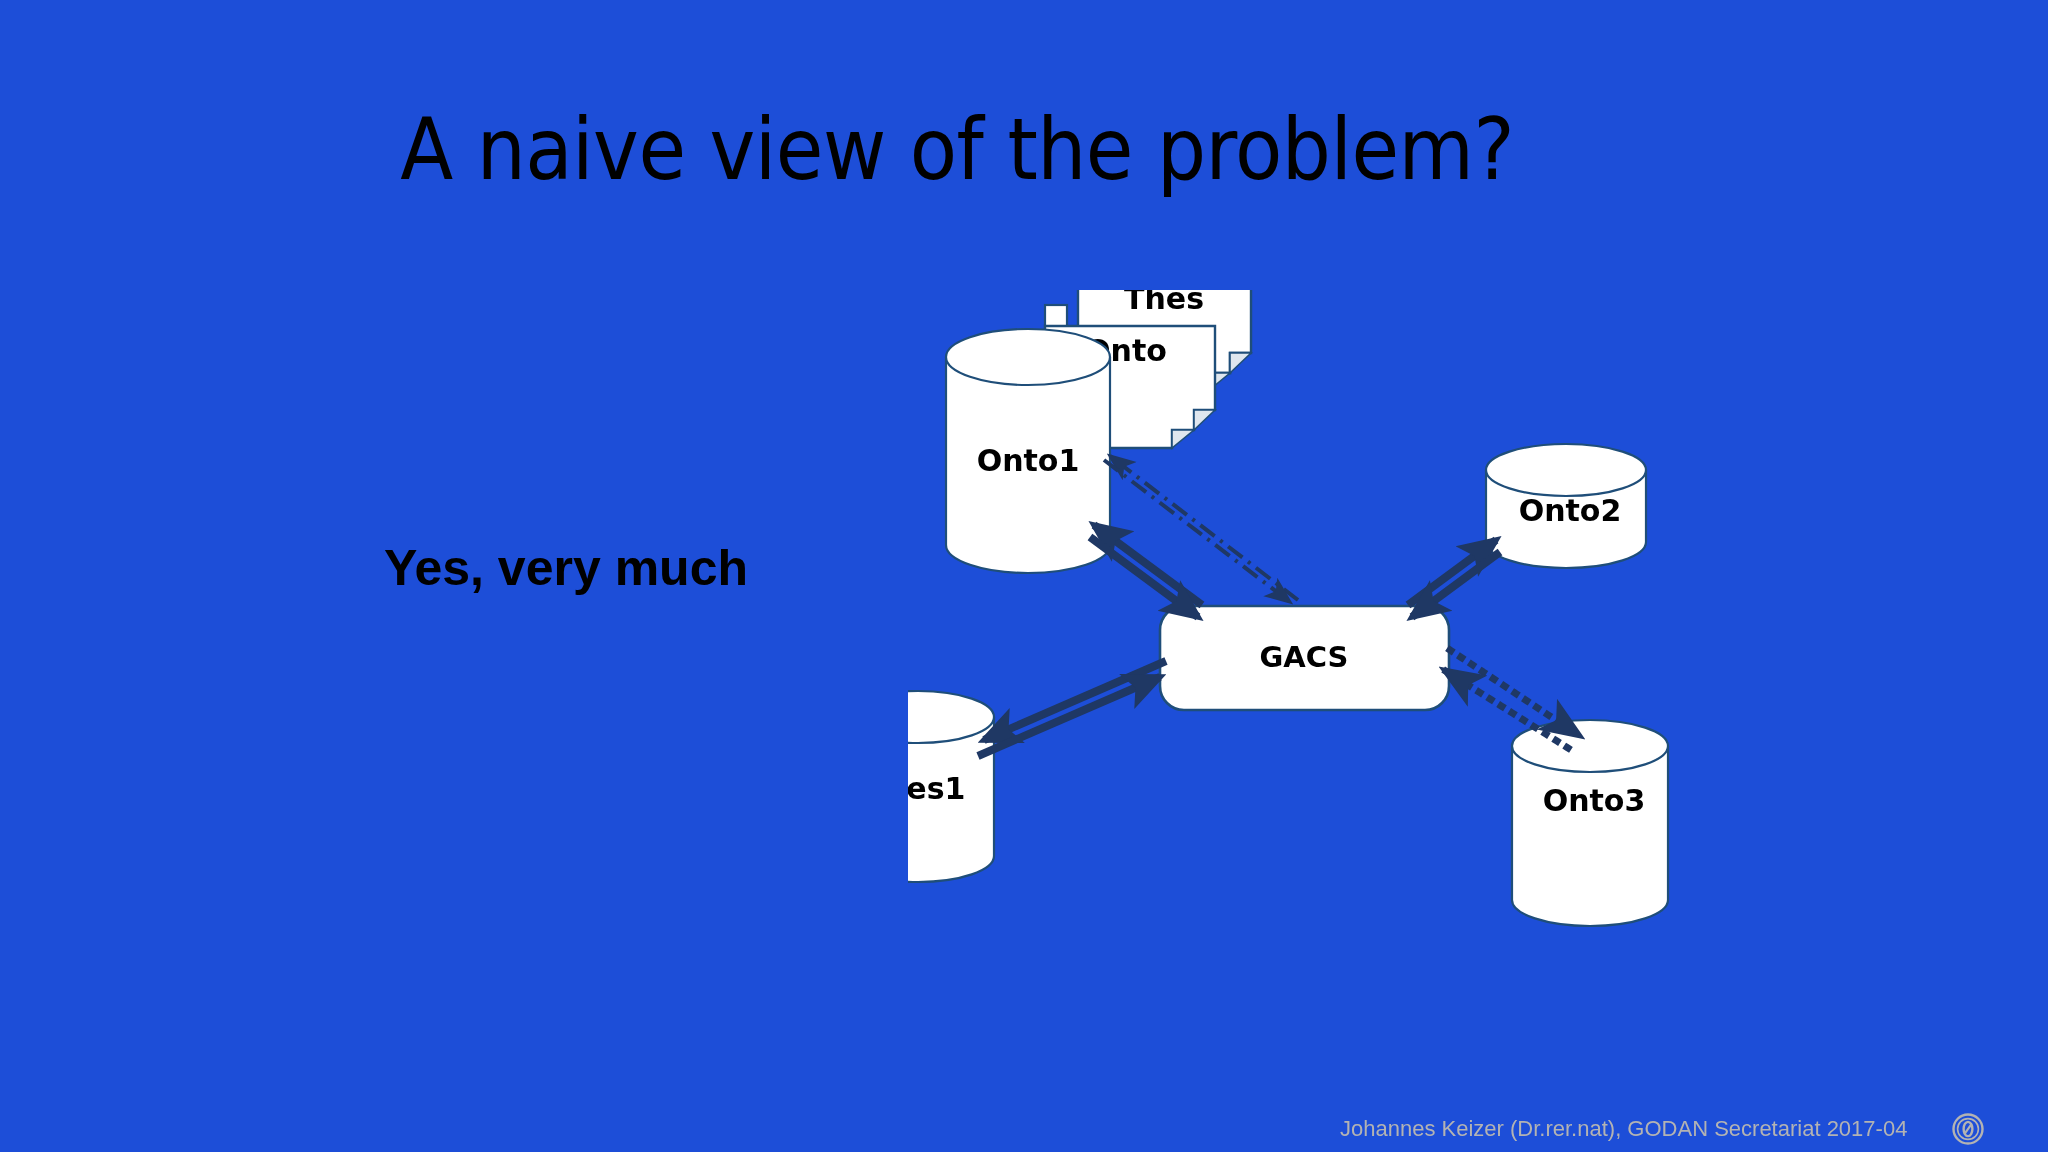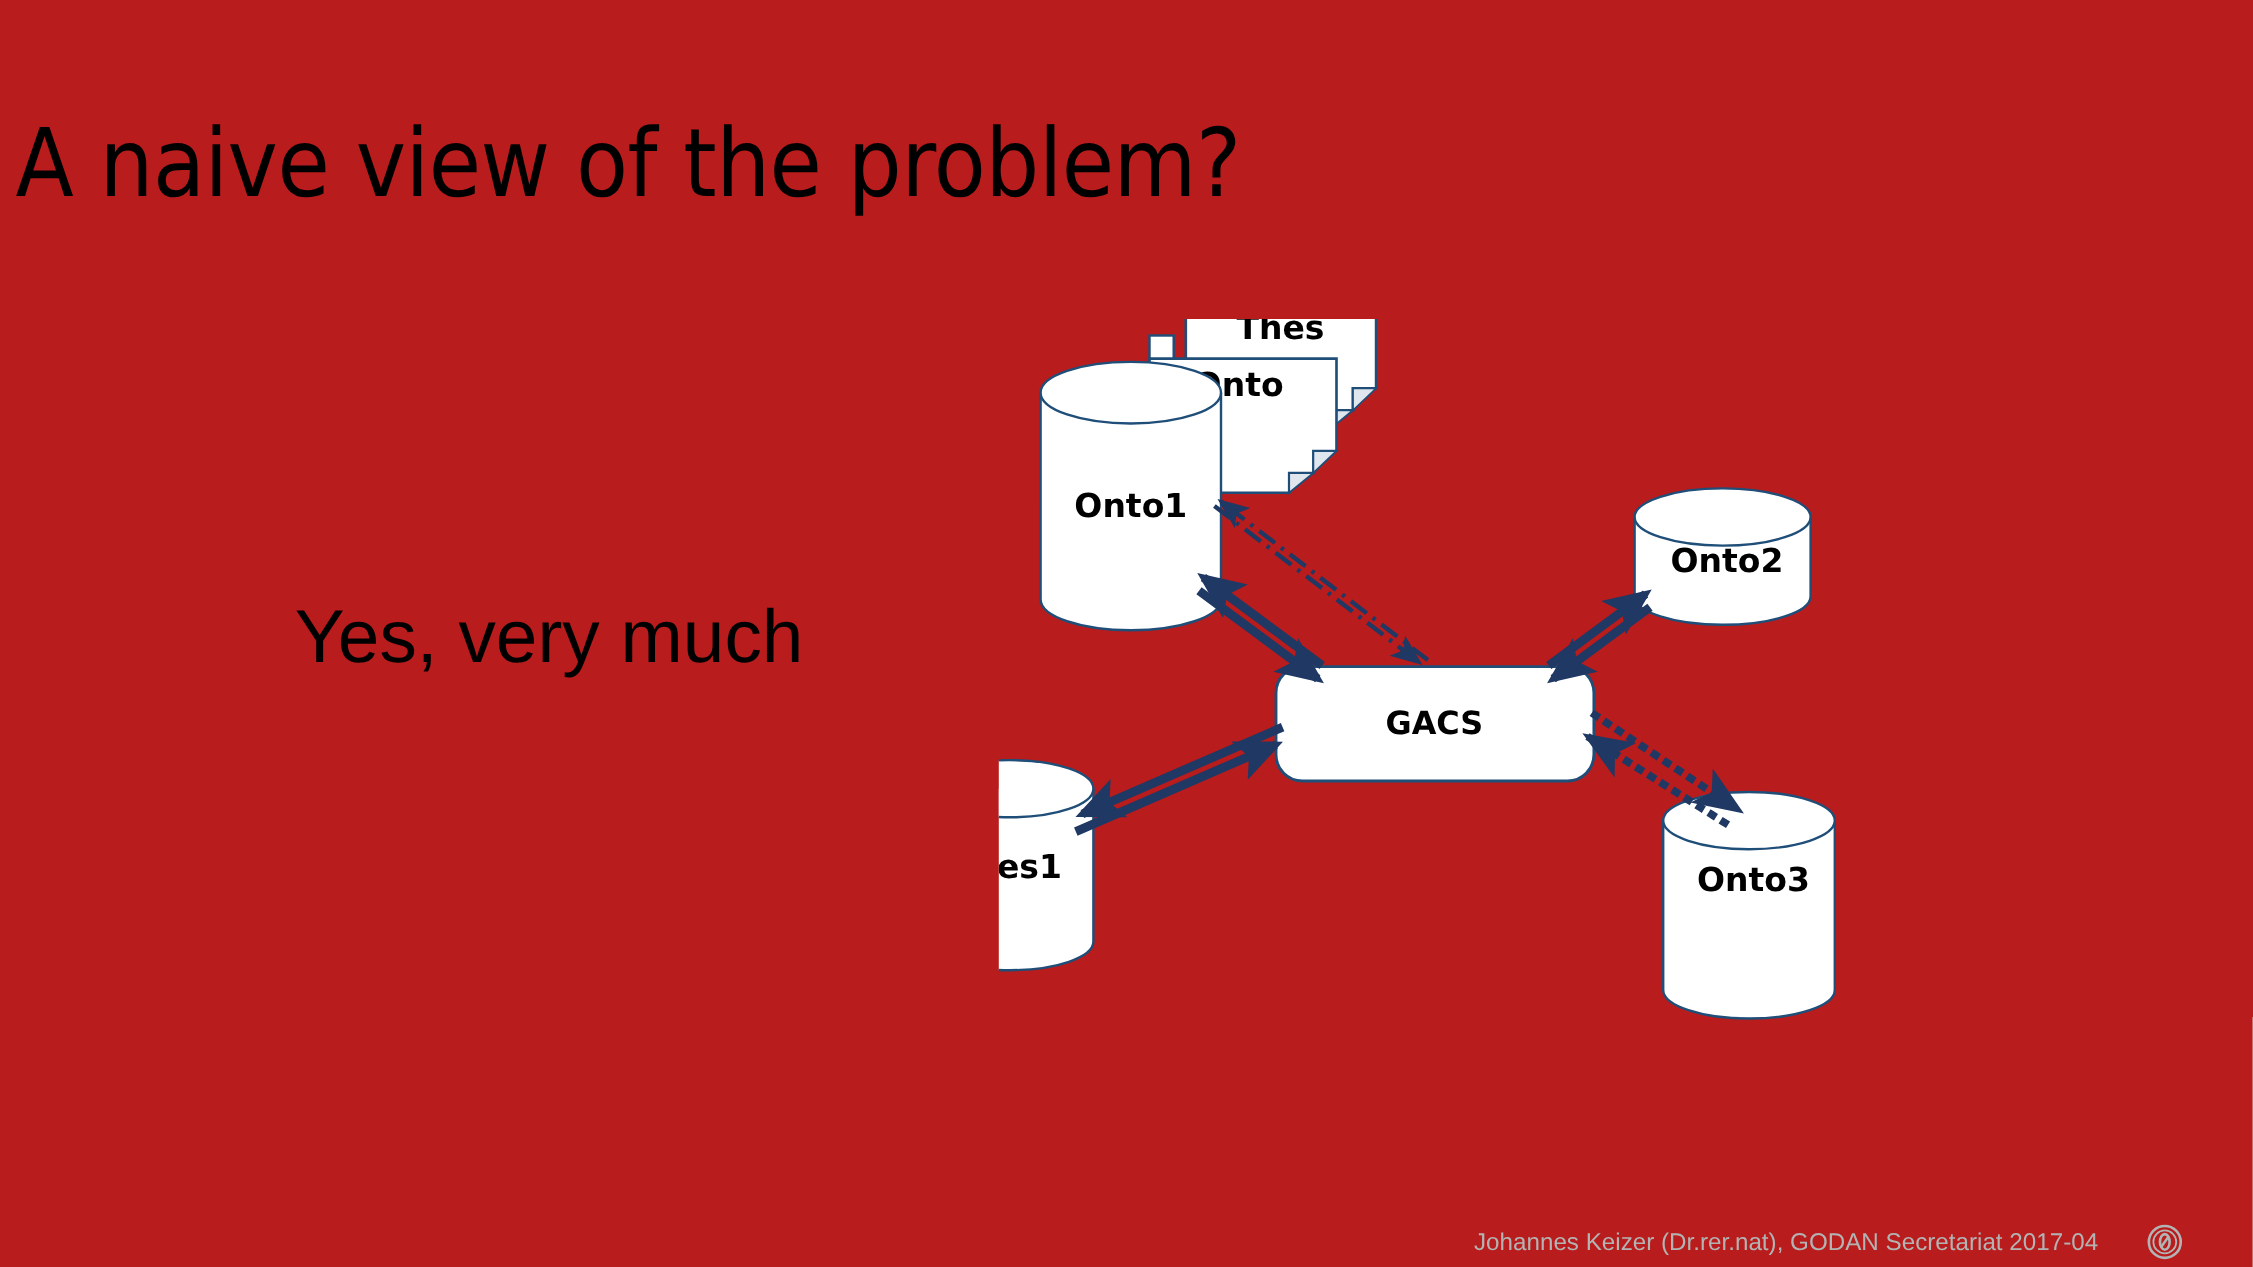--- a/index.html
+++ b/index.html
@@ -8,22 +8,23 @@
     padding: 0;
     background: #ffffff;
   }
   body {
     font-family: "Liberation Sans", sans-serif;
   }
   #slide {
     position: relative;
     width: 2048px;
     height: 1152px;
-    background: #b91c1c;
+    background: #1d4ed8;
     overflow: hidden;
+    text-align: right;
   }
 
   
   #slide-title {
     position: absolute;
     left: 14px;
     top: 46px;
     width: 1500px;
     font-family: "DejaVu Sans Condensed", "Liberation Sans", sans-serif;
     font-stretch: condensed;
@@ -35,25 +36,24 @@
     white-space: nowrap;
   }
 
   
   #body-text {
     position: absolute;
     left: 228px;
     top: 538px;
     width: 520px;
     font-family: "Liberation Sans", sans-serif;
-    font-size: 68px;
-    font-weight: 400;
+    font-size: 50px;
+    font-weight: 700;
     line-height: 1.22;
     color: #000000;
-    margin-left: 40px;
   }
   #body-text .line {
     display: block;
     white-space: nowrap;
   }
 
   
   #diagram {
     position: absolute;
     left: 908px;

